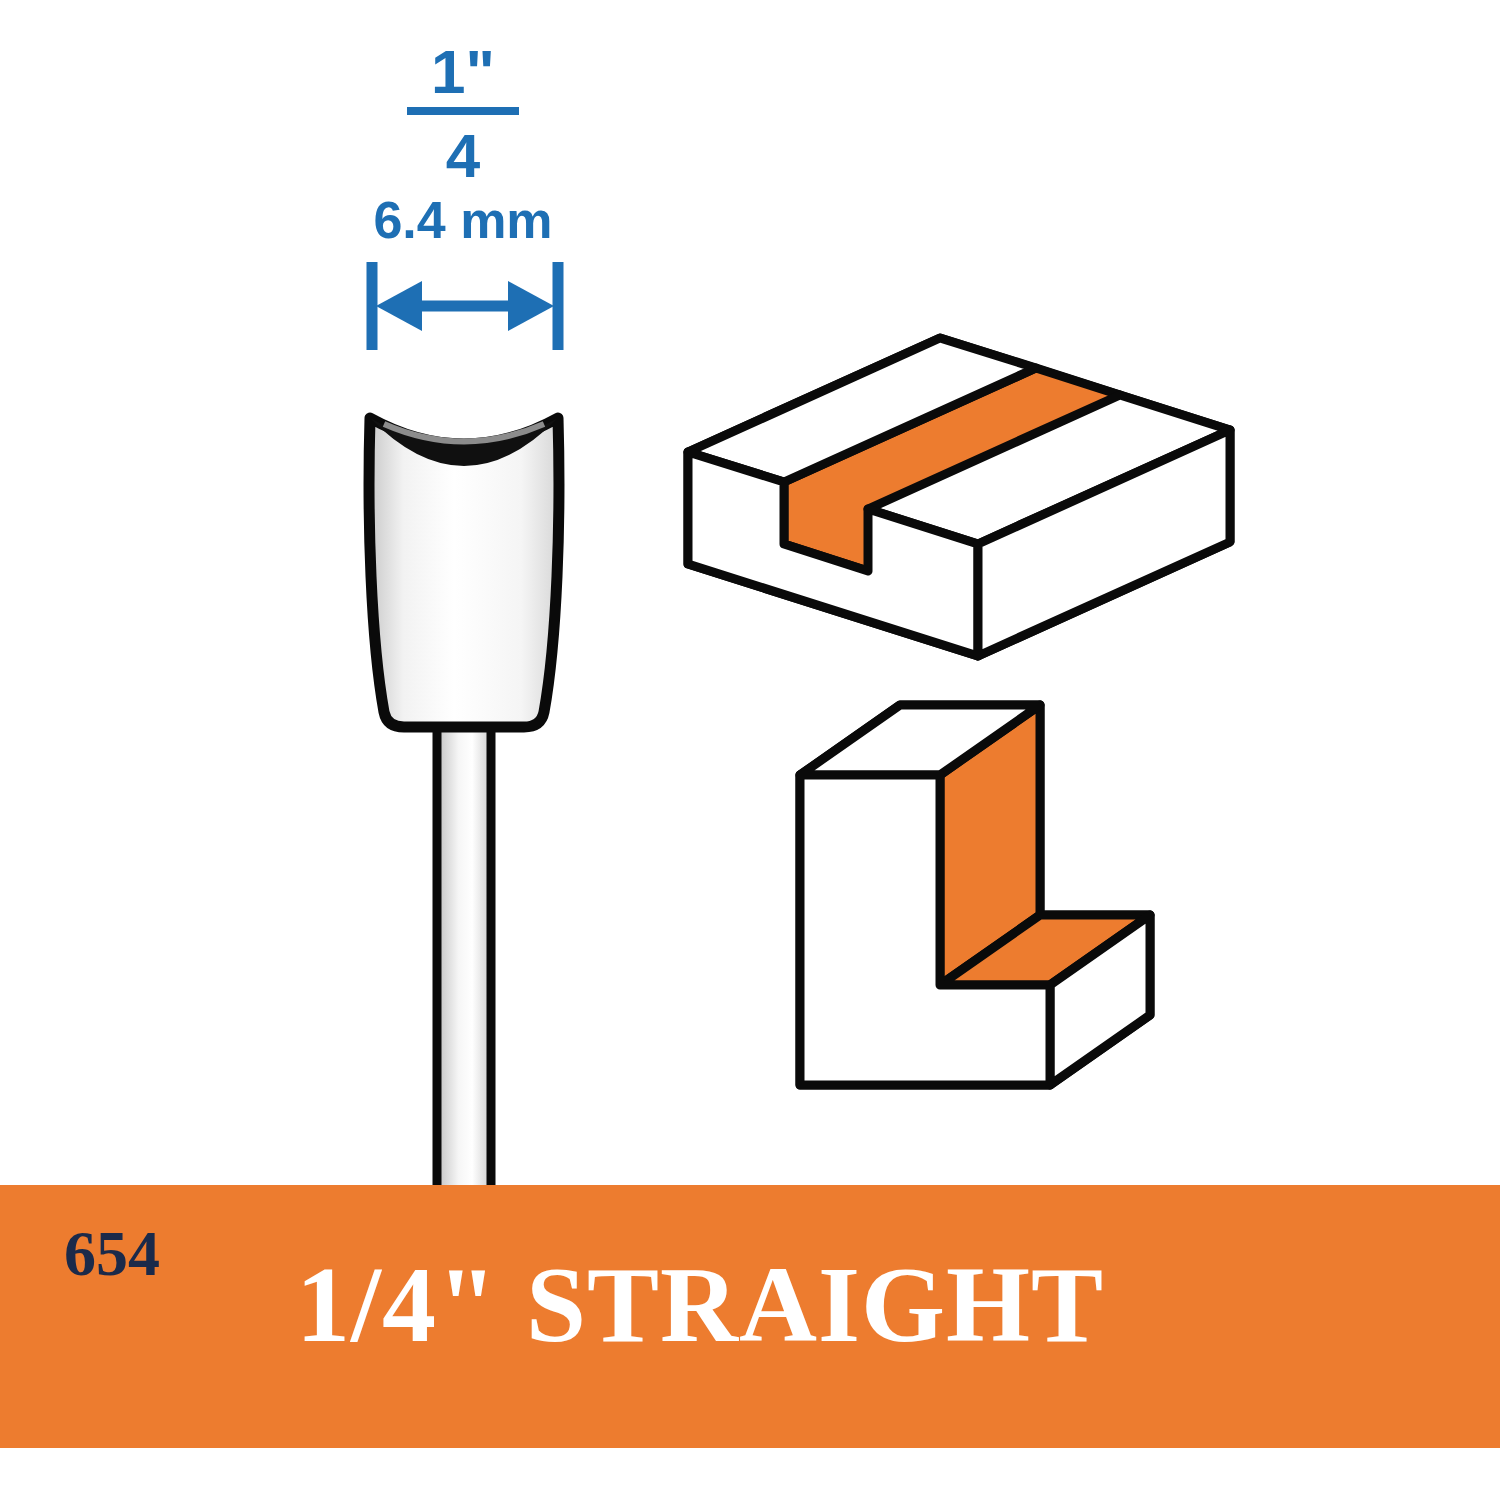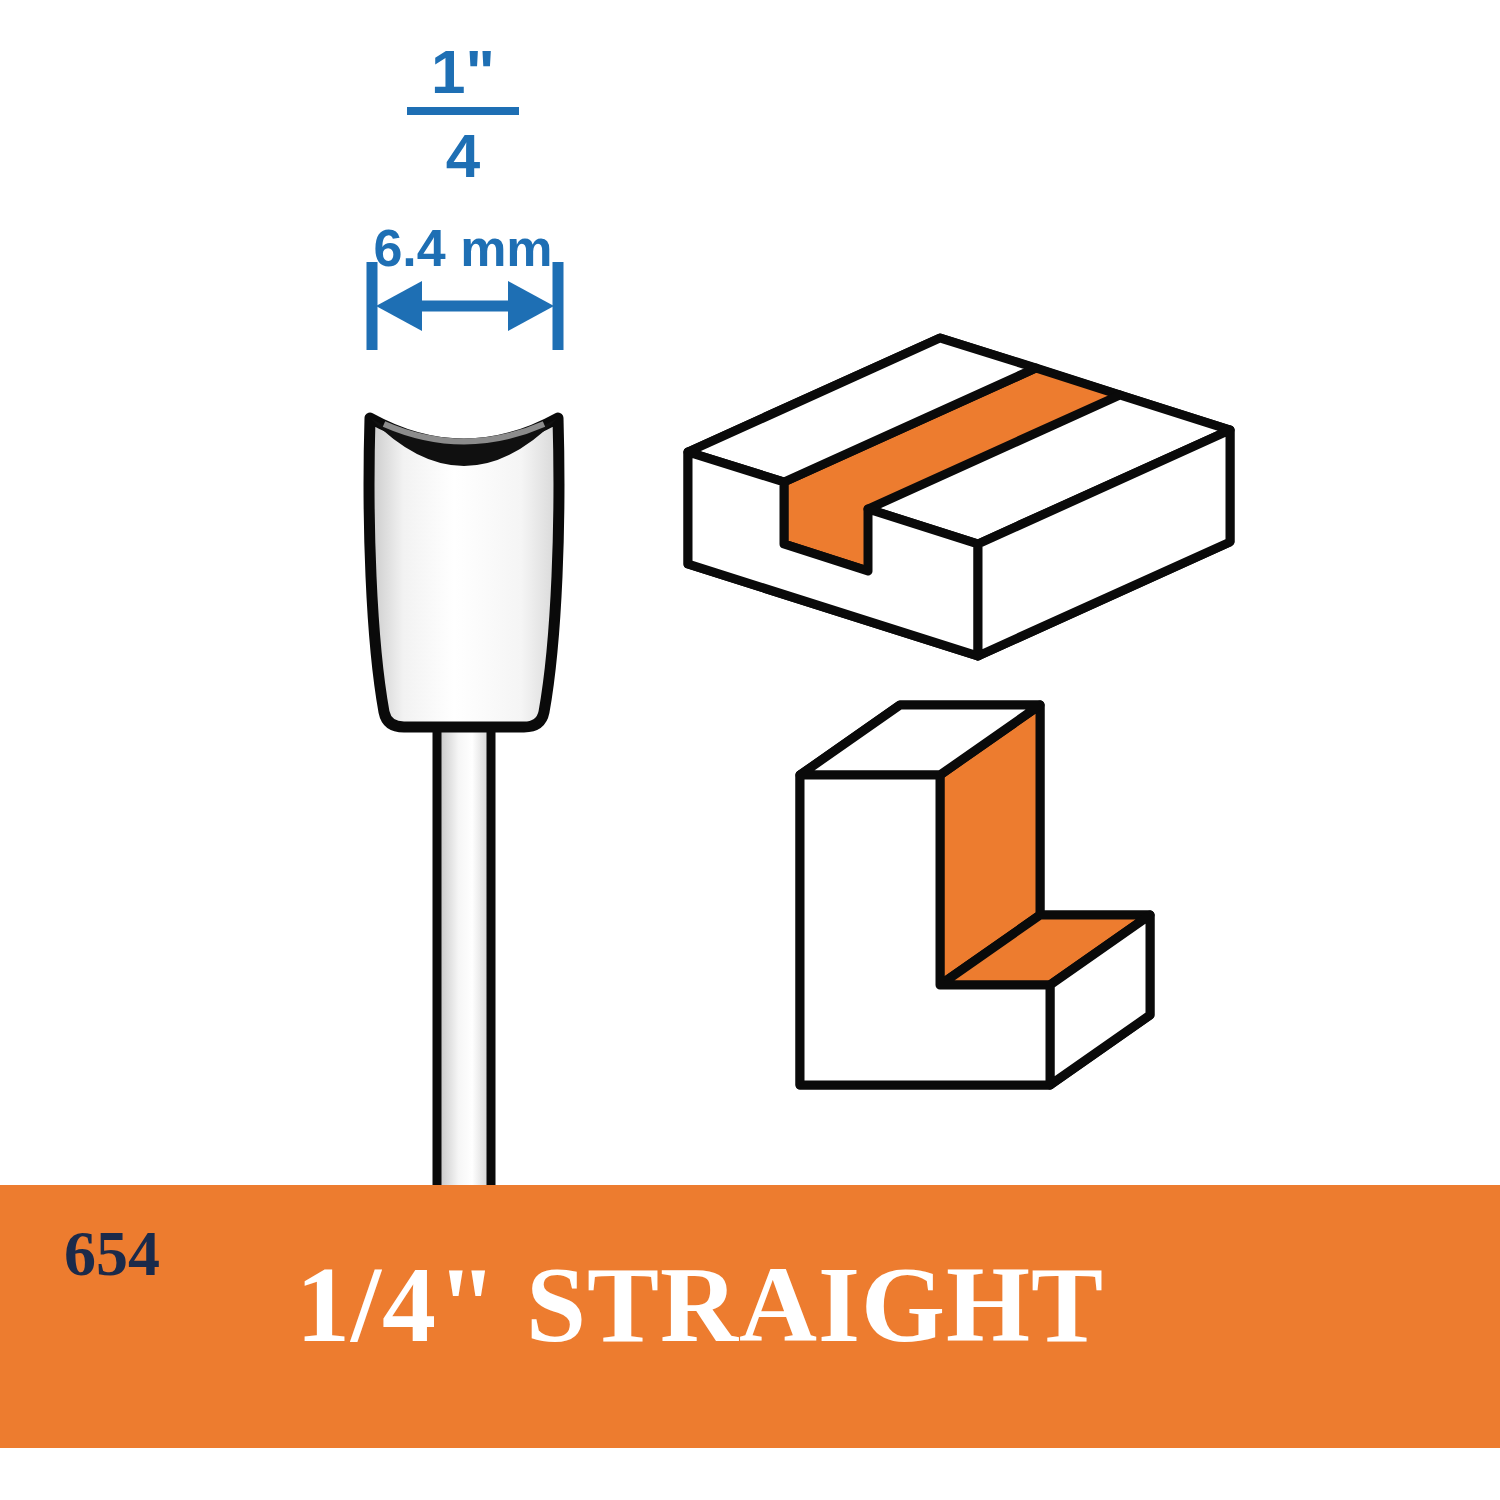--- a/index.html
+++ b/index.html
@@ -33,21 +33,21 @@
     font-weight:bold;
     text-align:center;
     width:260px;left:333px;
   }
   .dim-num{top:36px;font-size:62px;}
   .frac-bar{
     position:absolute;left:407px;top:107px;
     width:112px;height:8px;background:var(--dimension-blue);
   }
   .dim-den{top:120px;font-size:62px;}
-  .dim-metric{top:190px;font-size:52px;margin-top:28px;}
+  .dim-metric{top:190px;font-size:52px;}
 
   
   .banner{
     position:absolute;left:0;top:1185px;
     width:1500px;height:263px;
     background:var(--brand-orange);
     font-family:Liberation Serif, serif;
   }
   .model{
     position:absolute;left:64px;top:32px;

